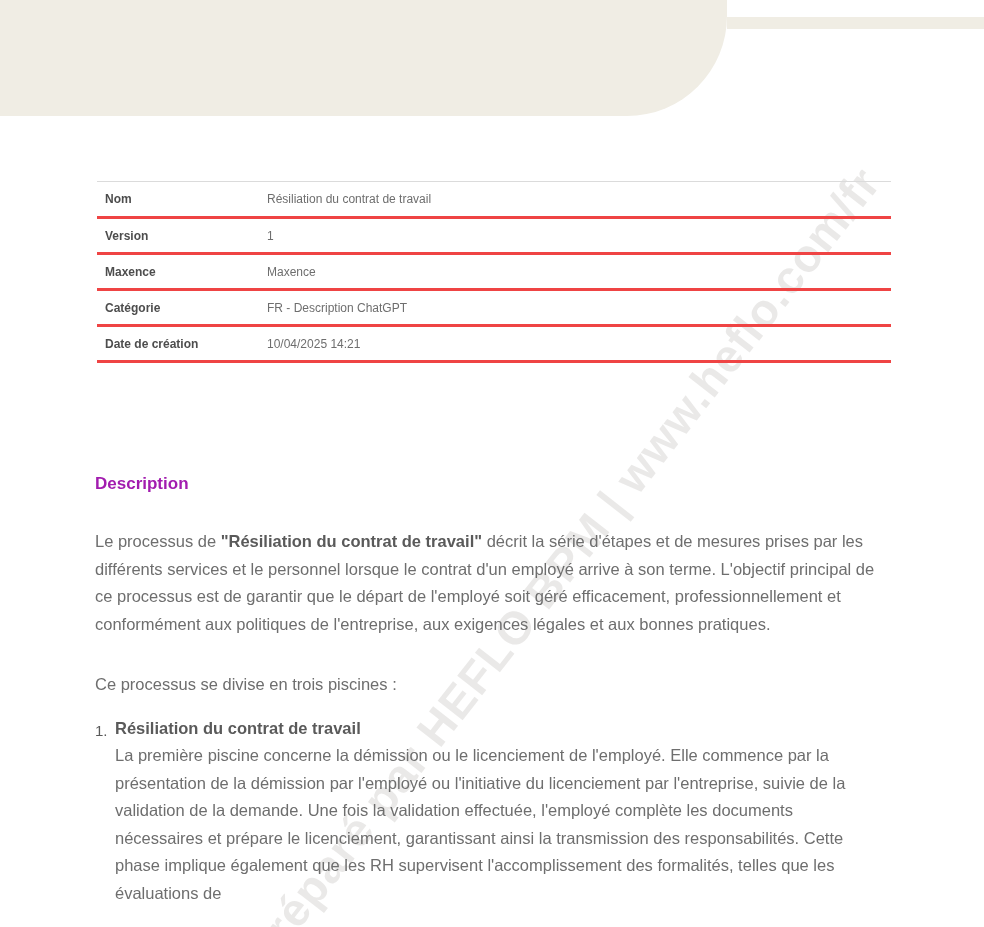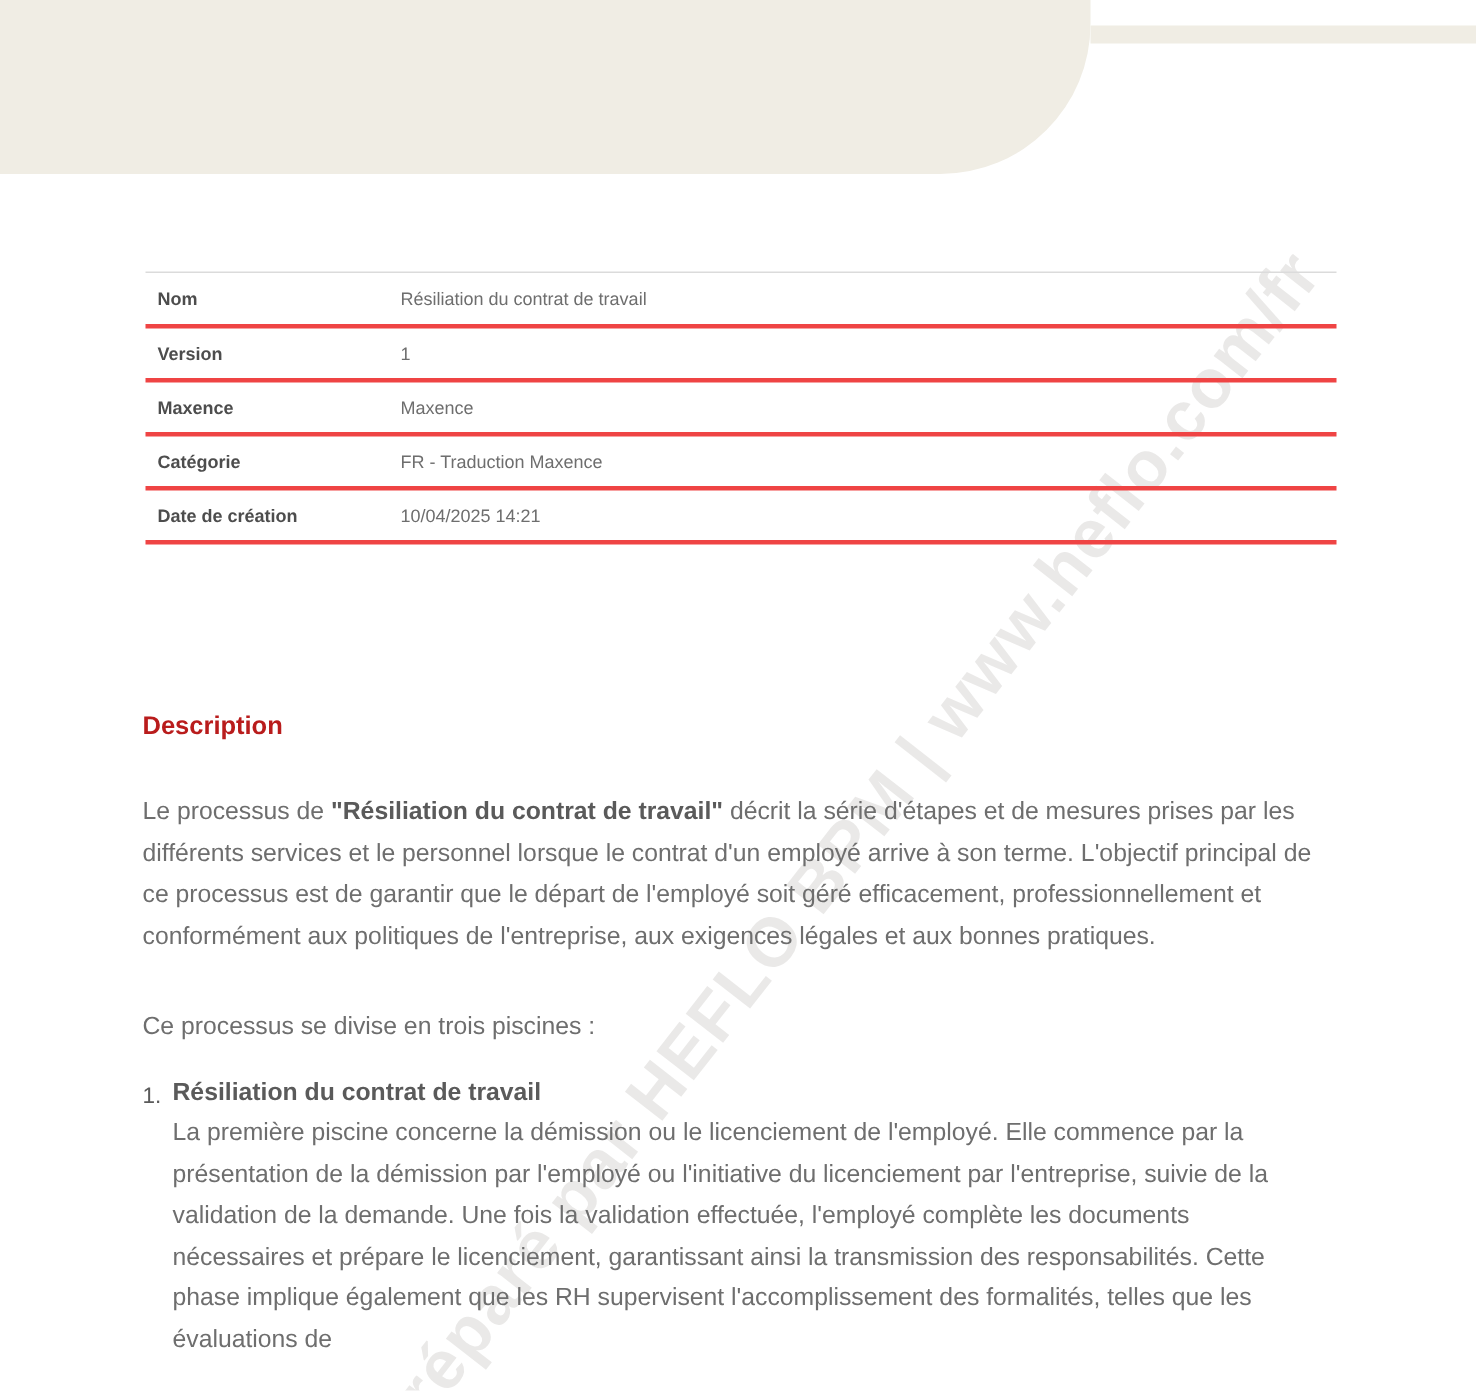--- a/index.html
+++ b/index.html
@@ -46,21 +46,21 @@
   .props th { width:160px; padding-left:8px; font-weight:bold; color:#4d4d4d; white-space:nowrap; }
   .props td { color:#6e6e6e; }
 
   
   .content {
     position:absolute; left:95px; top:474px; width:790px; z-index:3;
     color:#6e6e6e; font-size:16.5px; line-height:27.5px;
   }
   .content h2 {
     margin:0 0 34px 0; font-size:17px; line-height:20px;
-    font-weight:bold; color:#b91c1c;
+    font-weight:bold; color:#a21caf;
   }
   .content .desc  { margin:0 0 33px 0; }
   .content .intro { margin:0 0 16px 0; }
   .content strong { color:#5a5a5a; font-weight:bold; }
 
   .pools-list { margin:0; padding:0; list-style:none; }
   .pools-list li { display:flex; align-items:flex-start; }
   .num { flex:none; width:20px; font-size:15px; color:#5a5a5a; padding-top:2px; }
   .li-content { flex:1; }
   .li-title { display:block; color:#5a5a5a; font-weight:bold; }
@@ -85,21 +85,21 @@
     <tr>
       <th>Version</th>
       <td>1</td>
     </tr>
     <tr>
       <th>Maxence</th>
       <td>Maxence</td>
     </tr>
     <tr>
       <th>Catégorie</th>
-      <td>FR - Traduction Maxence</td>
+      <td>FR - Description ChatGPT</td>
     </tr>
     <tr>
       <th>Date de création</th>
       <td>10/04/2025 14:21</td>
     </tr>
   </tbody>
 </table>
 
 <main class="content">
   <h2>Description</h2>

